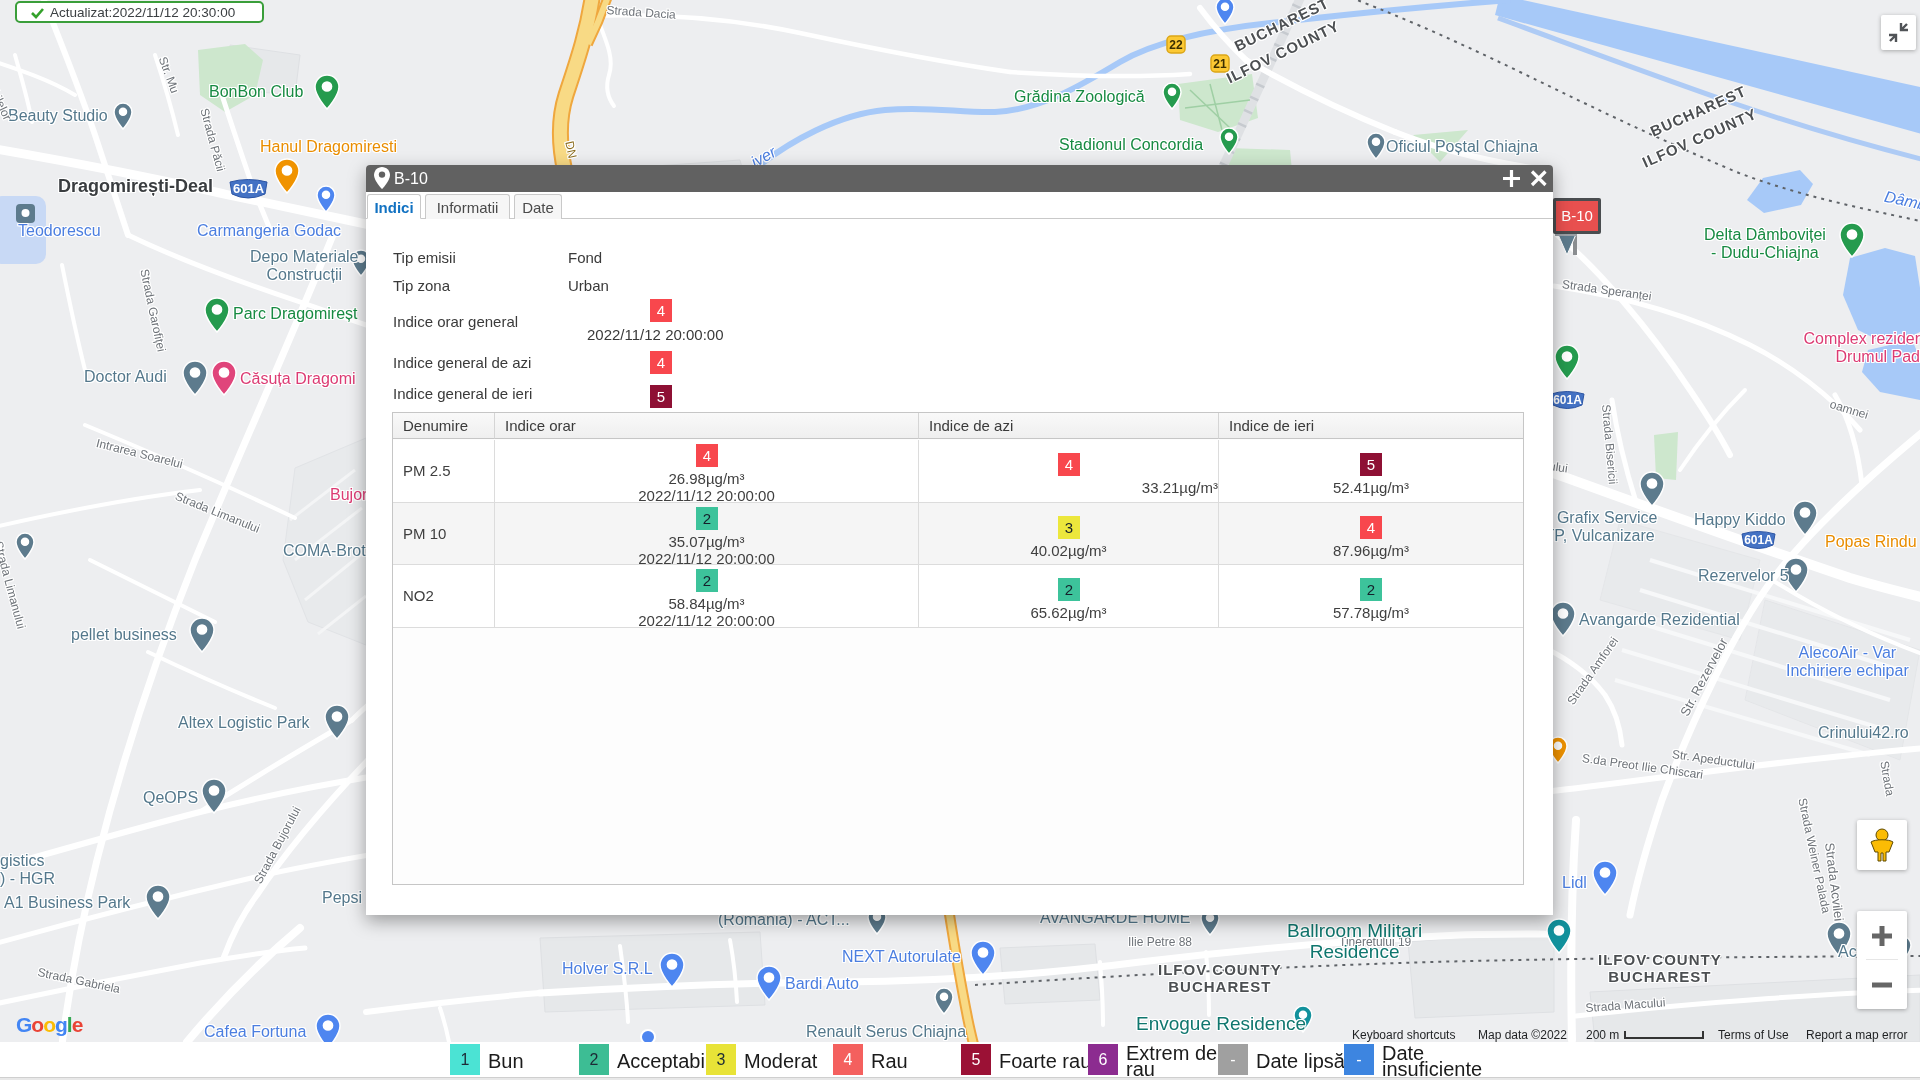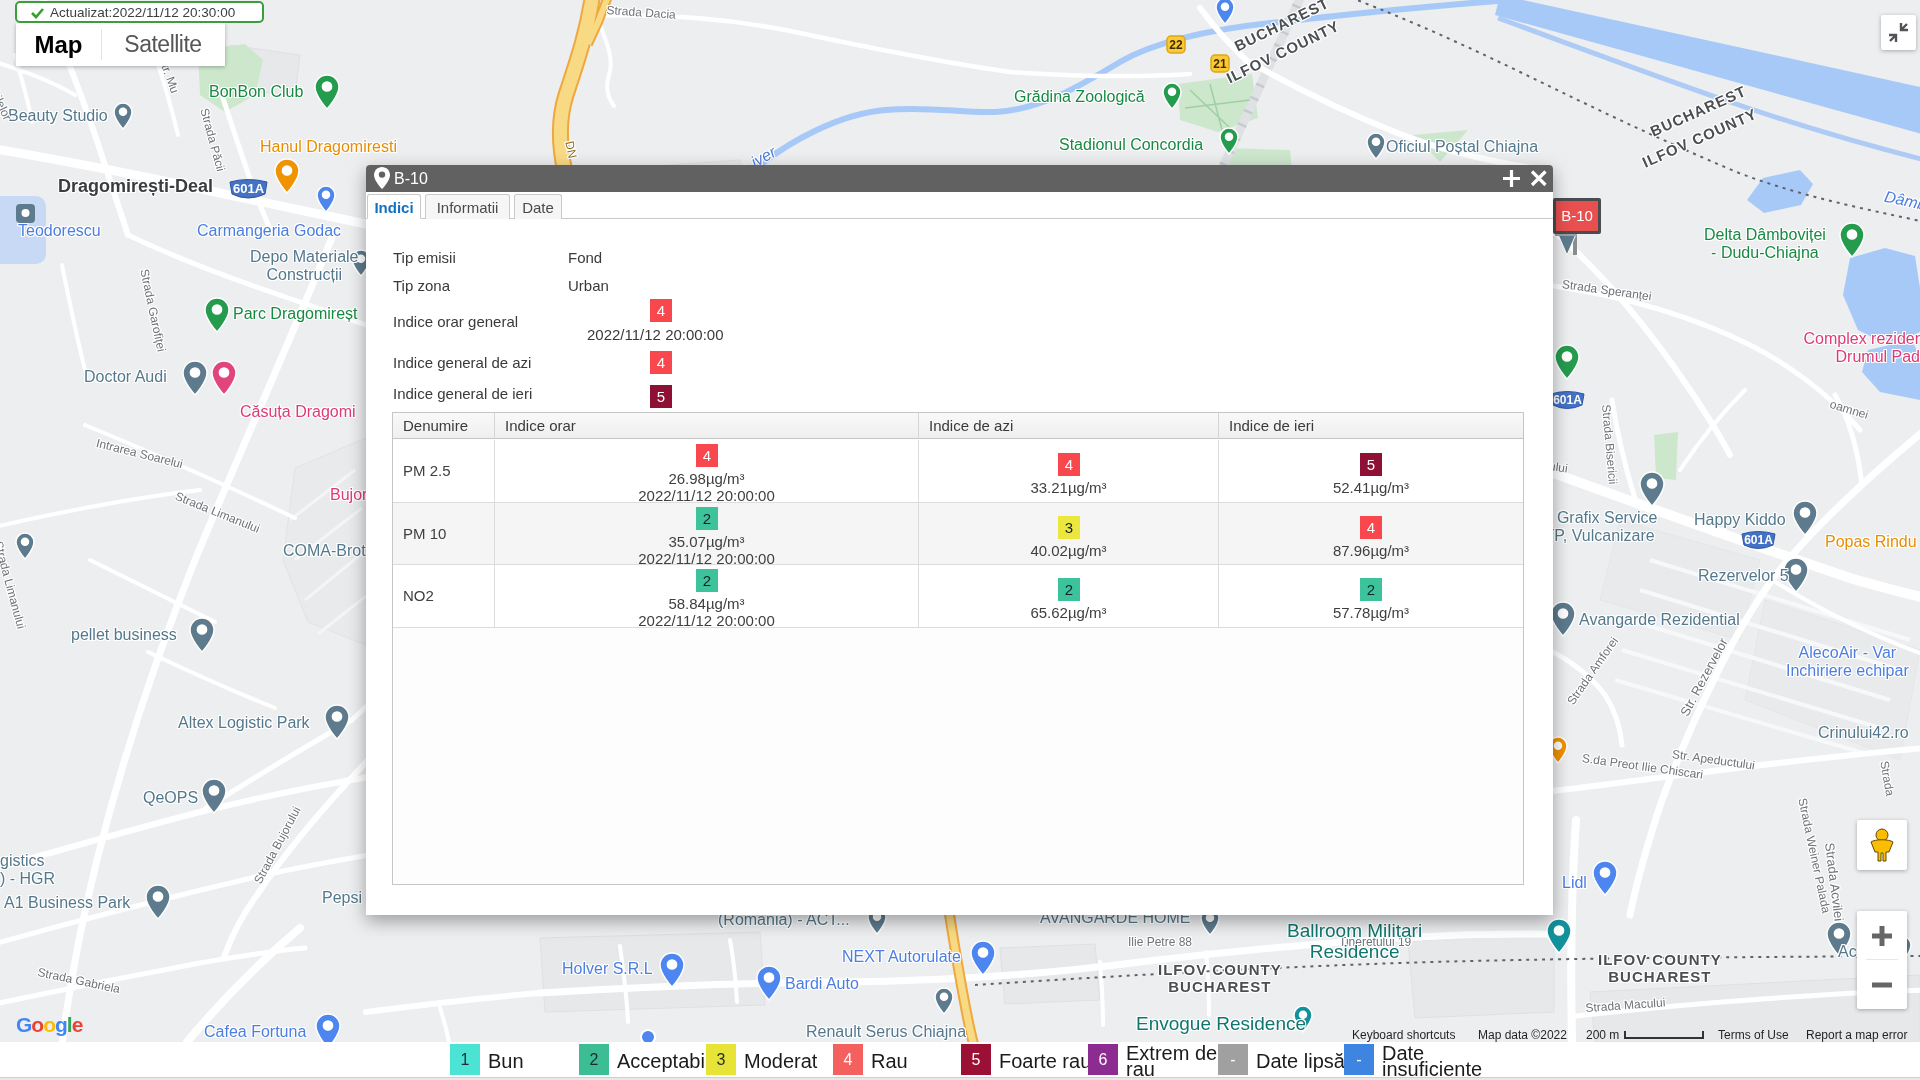--- a/index.html
+++ b/index.html
@@ -283,21 +283,21 @@
 </g>
 </svg>
 
 <div class="lbl slate" style="left:8px;top:107px;">Beauty Studio</div>
 <div class="lbl dark" style="left:58px;top:177px;font-weight:bold;font-size:18px;">Dragomirești-Deal</div>
 <div class="lbl blue" style="left:18px;top:222px;">Teodorescu</div>
 <div class="lbl blue" style="left:197px;top:222px;">Carmangeria Godac</div>
 <div class="lbl slate" style="left:250px;top:248px;text-align:center;">Depo Materiale<br>Construcții</div>
 <div class="lbl grn" style="left:209px;top:83px;">BonBon Club</div>
 <div class="lbl orng" style="left:260px;top:138px;">Hanul Dragomiresti</div>
-<div class="lbl pink" style="left:240px;top:370px;margin-top:33px;">Căsuța Dragomi</div>
+<div class="lbl pink" style="left:240px;top:370px;">Căsuța Dragomi</div>
 <div class="lbl slate" style="left:84px;top:368px;">Doctor Audi</div>
 <div class="lbl grn" style="left:233px;top:305px;">Parc Dragomireșt</div>
 <div class="lbl pink" style="left:330px;top:486px;">Bujor</div>
 <div class="lbl slate" style="left:283px;top:542px;">COMA-Brot</div>
 <div class="lbl slate" style="left:71px;top:626px;">pellet business</div>
 <div class="lbl slate" style="left:178px;top:714px;">Altex Logistic Park</div>
 <div class="lbl slate" style="left:143px;top:789px;">QeOPS</div>
 <div class="lbl slate" style="left:0px;top:852px;">gistics<br>) - HGR</div>
 <div class="lbl slate" style="left:4px;top:894px;">A1 Business Park</div>
 <div class="lbl slate" style="left:322px;top:889px;">Pepsi</div>
@@ -399,21 +399,21 @@
       <div class="tcell" style="left:0;width:102px;">
             <div class="cellv" style="top:22px;text-align:left;padding-left:10px;">PM 2.5</div>
           </div>
       <div class="tcell" style="left:102px;width:424px;">
         <div class="badge bred" style="left:201px;top:4px;">4</div>
         <div class="cellv" style="top:30px;">26.98µg/m³</div>
         <div class="cellv" style="top:47px;">2022/11/12 20:00:00</div>
       </div>
       <div class="tcell" style="left:526px;width:300px;">
         <div class="badge bred" style="left:139px;top:13px;">4</div>
-        <div class="cellv" style="top:39px;">33.21µg/m³</div>
+        <div class="cellv" style="top:39px;text-align:right;">33.21µg/m³</div>
       </div>
       <div class="tcell" style="left:826px;width:304px;border-right:none;">
         <div class="badge bdark" style="left:141px;top:13px;">5</div>
         <div class="cellv" style="top:39px;">52.41µg/m³</div>
       </div>
     </div>
 
     <div class="trow" style="top:90px;height:62px;background:#f5f5f5;">
       <div class="tcell" style="left:0;width:102px;">
             <div class="cellv" style="top:22px;text-align:left;padding-left:10px;">PM 10</div>
@@ -471,25 +471,20 @@
 <div class="lsq" style="left:1218px;background:#a0a0a0;color:#fff;">-</div>
     <div class="llab" style="left:1256px;top:1053px;">Date lipsă</div>
 <div class="lsq" style="left:1344px;background:#3d85e0;color:#fff;">-</div>
     <div class="llab" style="left:1382px;top:1045px;">Date<br>insuficiente</div>
 
 <div id="updbox">
       <svg width="13" height="11" viewBox="0 0 13 11" style="position:absolute;left:14px;top:5px;">
         <path d="M 1,5 L 5,9 L 12,1" stroke="#34a12b" stroke-width="2.6" fill="none"></path>
       </svg>
       <span style="position:absolute;left:33px;top:2px;">Actualizat:2022/11/12 20:30:00</span>
-    </div>
-<div id="mapbtn">
-      <span style="position:absolute;left:0;top:0;width:85px;height:43px;font-size:24px;font-weight:bold;color:#000;text-align:center;line-height:43px;">Map</span>
-      <span style="position:absolute;left:85px;top:0;width:124px;height:43px;font-size:23px;color:#565656;text-align:center;line-height:43px;letter-spacing:-0.5px;">Satellite</span>
-      <span style="position:absolute;left:85px;top:6px;width:1px;height:31px;background:#e3e3e3;"></span>
     </div>
 
 <div style="position:absolute;left:16px;top:1013px;z-index:21;font-size:21px;font-weight:bold;letter-spacing:-1px;z-index:5;">
 <span style="color:#4285F4;">G</span><span style="color:#EA4335;">o</span><span style="color:#FBBC05;">o</span><span style="color:#4285F4;">g</span><span style="color:#34A853;">l</span><span style="color:#EA4335;">e</span>
 </div>
 
 <div class="attr" style="left:1352px;top:1028px;z-index:5;">Keyboard shortcuts</div>
 <div class="attr" style="left:1478px;top:1028px;z-index:5;">Map data ©2022</div>
 <div class="attr" style="left:1586px;top:1028px;z-index:5;">200 m</div>
 <svg width="80" height="10" viewBox="0 0 80 10" style="position:absolute;left:1624px;top:1030px;z-index:5;">

